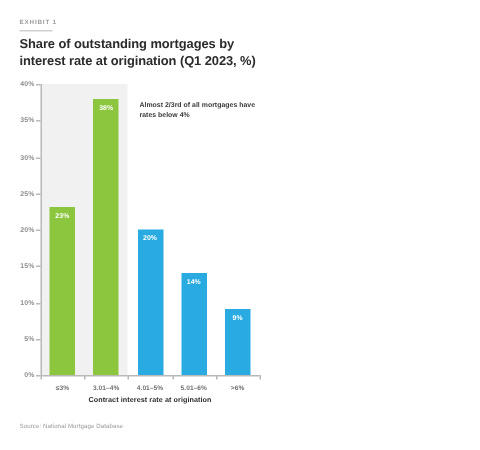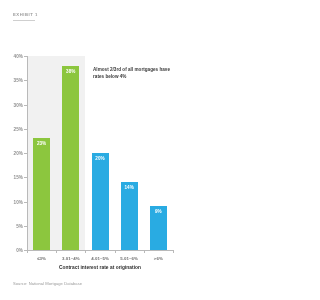--- a/index.html
+++ b/index.html
@@ -186,20 +186,21 @@
   }
 </style>
 </head>
 <body>
 
 <div class="page">
 
   <div class="kicker">EXHIBIT 1</div>
   <div class="kicker-rule"></div>
 
+  <div class="title">Share of outstanding mortgages by interest rate at origination (Q1 2023, %)</div>
 
   <div class="plot">
     <div class="band"></div>
     <div class="yaxis"></div>
     <div class="xaxis"></div>
     <div id="ticks-y">
         <div class="ytick" style="top: 194px;"></div>
         <div class="ylabel" style="position: absolute; top: 194px; left: -26px; width: 22px; text-align: right; margin-right: 0px; right: auto;">0%</div>
         <div class="ytick" style="top: 169.75px;"></div>
         <div class="ylabel" style="position: absolute; top: 169.75px; left: -26px; width: 22px; text-align: right; margin-right: 0px; right: auto;">5%</div>

